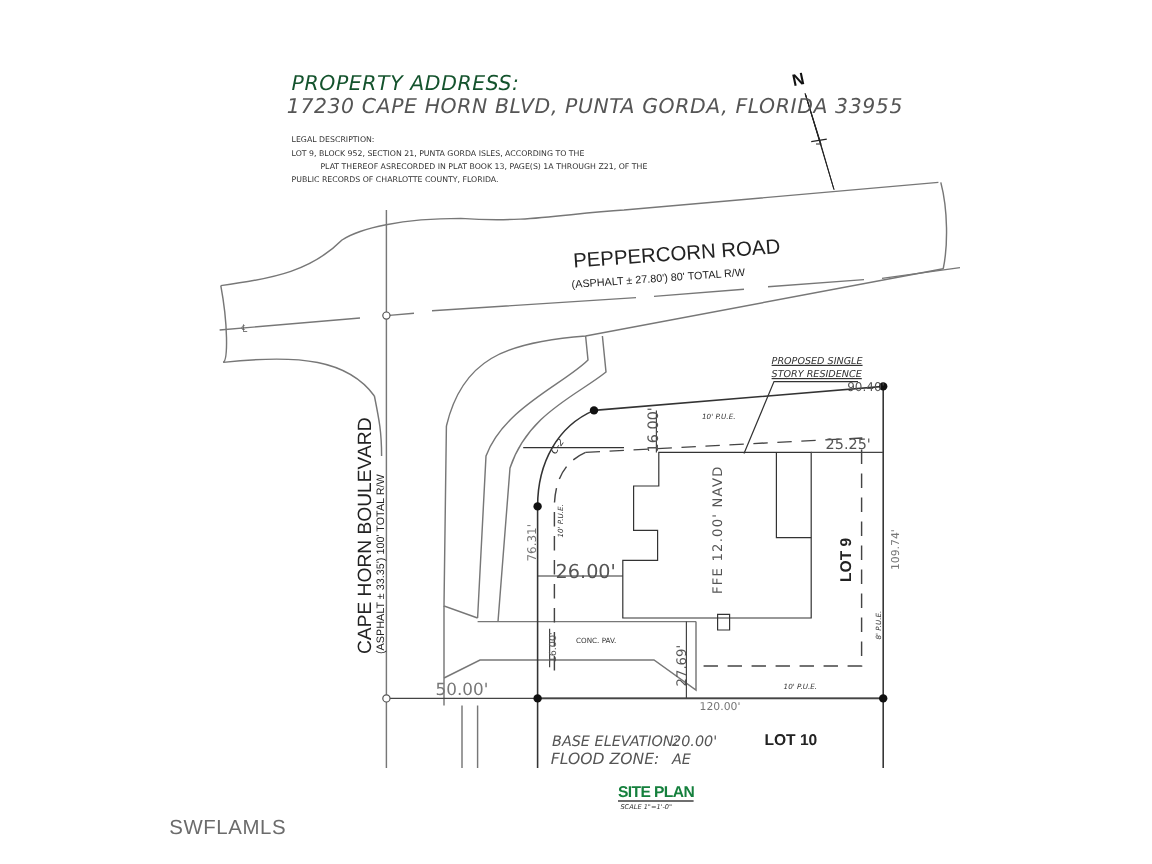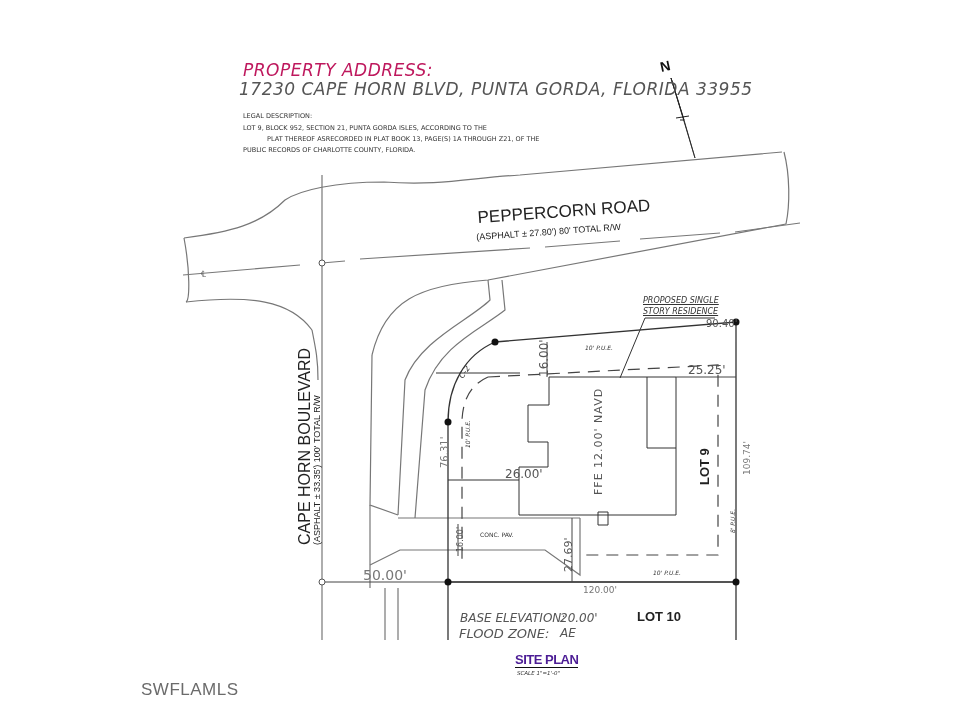--- a/index.html
+++ b/index.html
@@ -1,19 +1,19 @@
 <!DOCTYPE html>
 <html><head>
   <meta charset="utf-8">
   <style>
     html, body { margin: 0; padding: 0; background: #ffffff; }
     body { width: 960px; height: 720px; position: relative; overflow: hidden; font-family: "Liberation Sans", sans-serif; }
     .abs { position: absolute; white-space: nowrap; }
     .cad { font-family: "DejaVu Sans", sans-serif; font-style: italic; color: #555; }
-    .prop-label { left: 243px; top: 60px; font-size: 17px; letter-spacing: 0.5px; color:#be185d; }
+    .prop-label { left: 243px; top: 60px; font-size: 17px; letter-spacing: 0.5px; color:#14532d; }
     .prop-addr { left: 239px; top: 79px; font-size: 17px; letter-spacing: 0.5px; color:#555; }
     .legal { font-size: 6.5px; color: #333; font-family: "DejaVu Sans", sans-serif; }
     .road-name { font-family: "Liberation Sans", sans-serif; color: #222; }
     .lbl-sm { font-family: "DejaVu Sans", sans-serif; font-size: 6px; color:#333; font-style: italic; }
     .dim { font-family: "DejaVu Sans", sans-serif; color:#555; }
     .lot { font-family: "Liberation Sans", sans-serif; font-weight: bold; color:#222; }
     .watermark { left: 141px; top: 680px; font-size: 17px; color: #6b6b6b; letter-spacing: 0.5px; }
     svg { position: absolute; left: 0; top: 0; }
   </style>
 </head>
@@ -116,28 +116,28 @@
 <div class="abs lbl-sm" style="left:464px;top:448px;transform:rotate(-90deg);transform-origin:left top;">10' P.U.E.</div>
 <div class="abs lbl-sm" style="left:729px;top:533px;transform:rotate(-90deg);transform-origin:left top;">8' P.U.E.</div>
 <div class="abs lbl-sm" style="left:653px;top:569px;">10' P.U.E.</div>
 <div class="abs lbl-sm" style="left:457px;top:375px;font-size:8px;transform:rotate(-55deg);transform-origin:left top;">C-2</div>
 <div class="abs" style="left:201px;top:267px;font-size:9px;color:#555;">℄</div>
 
 <div class="abs dim" style="left:706px;top:318px;font-size:10px;">90.40'</div>
 <div class="abs dim" style="left:537px;top:377px;font-size:12px;transform:rotate(-90deg);transform-origin:left top;">16.00'</div>
 <div class="abs dim" style="left:688px;top:363px;font-size:12px;">25.25'</div>
 <div class="abs dim" style="left:439px;top:468px;font-size:10px;transform:rotate(-90deg);transform-origin:left top;color:#777;">76.31'</div>
-<div class="abs dim" style="left:463px;top:467px;font-size:12px;padding-left:42px;">26.00'</div>
+<div class="abs dim" style="left:463px;top:467px;font-size:16px;">26.00'</div>
 <div class="abs dim" style="left:742px;top:475px;font-size:9px;transform:rotate(-90deg);transform-origin:left top;color:#777;">109.74'</div>
 <div class="abs dim" style="left:456px;top:552px;font-size:8px;transform:rotate(-90deg);transform-origin:left top;">16.00'</div>
 <div class="abs dim" style="left:562px;top:572px;font-size:11px;transform:rotate(-90deg);transform-origin:left top;">27.69'</div>
 <div class="abs dim" style="left:363px;top:567px;font-size:14px;color:#777;">50.00'</div>
 <div class="abs dim" style="left:583px;top:585px;font-size:9px;color:#777;">120.00'</div>
 
 <div class="abs cad" style="left:460px;top:611px;font-size:12px;font-style:italic;">BASE ELEVATION:</div>
 <div class="abs cad" style="left:560px;top:611px;font-size:12px;">20.00'</div>
 <div class="abs cad" style="left:459px;top:626px;font-size:13px;">FLOOD ZONE:</div>
 <div class="abs cad" style="left:560px;top:626px;font-size:12px;">AE</div>
 
-<div class="abs" style="left:515px;top:652px;font-size:13px;font-weight:bold;color:#4c1d95;letter-spacing:-0.5px;border-bottom:1px solid #111;text-align:center;">SITE PLAN</div>
+<div class="abs" style="left:515px;top:652px;font-size:13px;font-weight:bold;color:#15803d;letter-spacing:-0.5px;border-bottom:1px solid #111;text-align:center;">SITE PLAN</div>
 <div class="abs lbl-sm" style="left:517px;top:670px;font-size:5.5px;">SCALE 1"=1'-0"</div>
 
 <div class="abs watermark">SWFLAMLS</div>
 
 </body></html>

